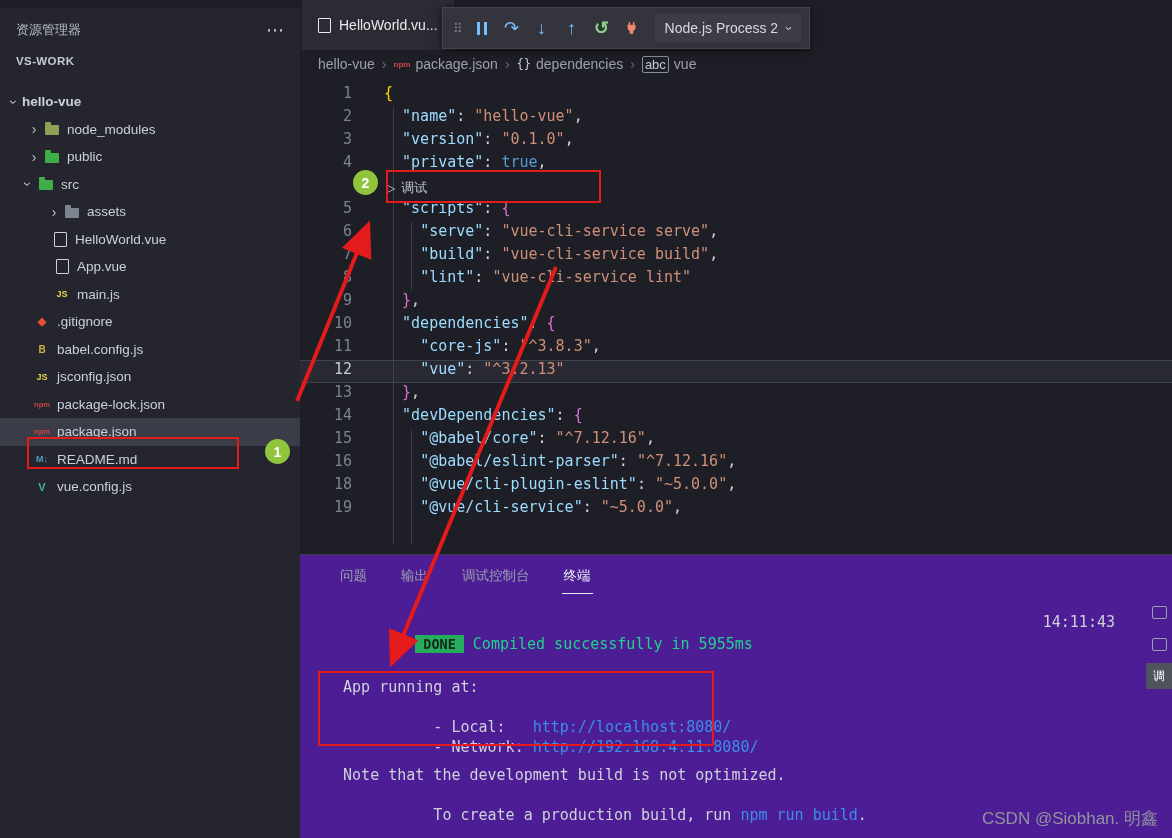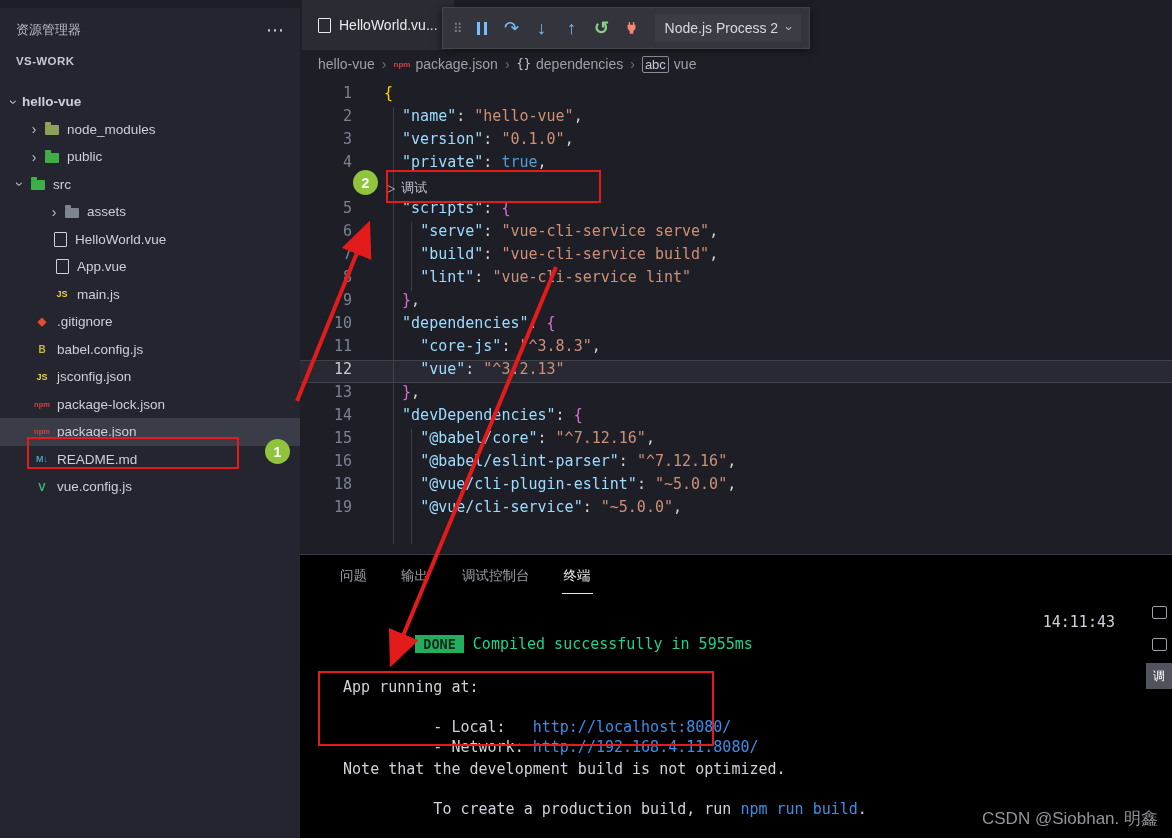--- a/index.html
+++ b/index.html
@@ -62,32 +62,32 @@
   .ln{width:52px;flex:none;text-align:right;color:#7c8290;}
   .codetext{margin-left:32px;white-space:pre;}
   .tk-k{color:var(--keyBlue,#9cdcfe);}.tk-s{color:var(--strOrange,#ce9178);}.tk-w{color:var(--kwBlue,#569cd6);}
   .tk-b1{color:var(--braceGold,#ffd700);}.tk-b2{color:var(--bracePurple,#da70d6);}.tk-p{color:#d4d4d4;}
   .code-row.current{background:rgba(90,95,110,.18);box-shadow:inset 0 1px 0 #3f434a,inset 0 -1px 0 #3f434a;}
   .code-row.current .ln{color:#c6ccd2;}
   .codelens-btn{margin-left:34px;display:flex;align-items:center;gap:6px;color:#bfc3cb;font:13px "Liberation Sans",sans-serif;cursor:pointer;}
   .play-icon{font-style:normal;font-size:12px;color:#cfd2da;}
 
   
-  #panel{position:absolute;top:554px;left:0;right:0;bottom:0;background:#000000;border-top:1px solid #3a3a42;}
+  #panel{position:absolute;top:554px;left:0;right:0;bottom:0;background:#4c1d95;border-top:1px solid #3a3a42;}
   #panel-tabs{display:flex;gap:30px;padding-left:38px;height:40px;align-items:center;font-size:13.5px;color:#9aa0ac;}
   .ptab{cursor:pointer;padding:10px 2px 8px;}
   .ptab.active{color:#eceef2;border-bottom:1px solid #e7e7e7;}
   #terminal{position:absolute;left:0;right:28px;top:40px;bottom:0;padding:16px 0 0 25px;font:15px "DejaVu Sans Mono",monospace;color:#cfd2da;}
   .t-row{white-space:pre;height:20px;line-height:20px;}
   .t-compiled{position:relative;height:22px;line-height:22px;}
   .done{background:var(--doneBg,#23ad5c);color:#10271a;font-weight:700;padding:1px 8px;margin-right:9px;font-size:13.5px;}
   .t-ok{color:var(--successGreen,#23d18b);}
   .t-time{position:absolute;right:29px;top:0;color:#cfd2da;}
   .t-app{margin-top:44px;}
-  .t-note1{margin-top:22px;}
+  .t-note1{margin-top:28px;}
   .t-link{color:var(--linkBlue,#3b8eea);cursor:pointer;}
   #term-strip{position:absolute;right:0;top:44px;width:26px;display:flex;flex-direction:column;gap:6px;}
   .strip-item{width:100%;height:26px;display:flex;align-items:center;justify-content:center;color:#9aa0ac;font-size:12px;cursor:pointer;}
   .strip-item.active{background:#50525c;color:#fff;}
   .term-ic{display:block;width:13px;height:11px;border:1px solid currentColor;border-radius:2px;}
 
   
   .anno-box{position:absolute;border:2.5px solid var(--annotationRed,#e31b1b);z-index:40;pointer-events:none;}
   #box-codelens{left:386px;top:170px;width:211px;height:29px;}
   #box-package{left:27px;top:437px;width:208px;height:28px;}
@@ -121,21 +121,21 @@
           </span>
           <span class="tree-label">node_modules</span>
         </div>
         <div class="tree-row lvl1" style="padding-left: 26px;">
           <span class="chev right">›</span>
           <span class="tree-icon">
             <i class="f folder-green"></i>
           </span>
           <span class="tree-label">public</span>
         </div>
-        <div class="tree-row lvl1" style="padding-left: 12px;">
+        <div class="tree-row lvl1" style="padding-left: 12px; margin-left: 8px;">
           <span class="chev down">›</span>
           <span class="tree-icon">
             <i class="f folder-green"></i>
           </span>
           <span class="tree-label">src</span>
         </div>
         <div class="tree-row lvl2" style="padding-left: 46px;">
           <span class="chev right">›</span>
           <span class="tree-icon">
             <i class="f folder-gray"></i>

